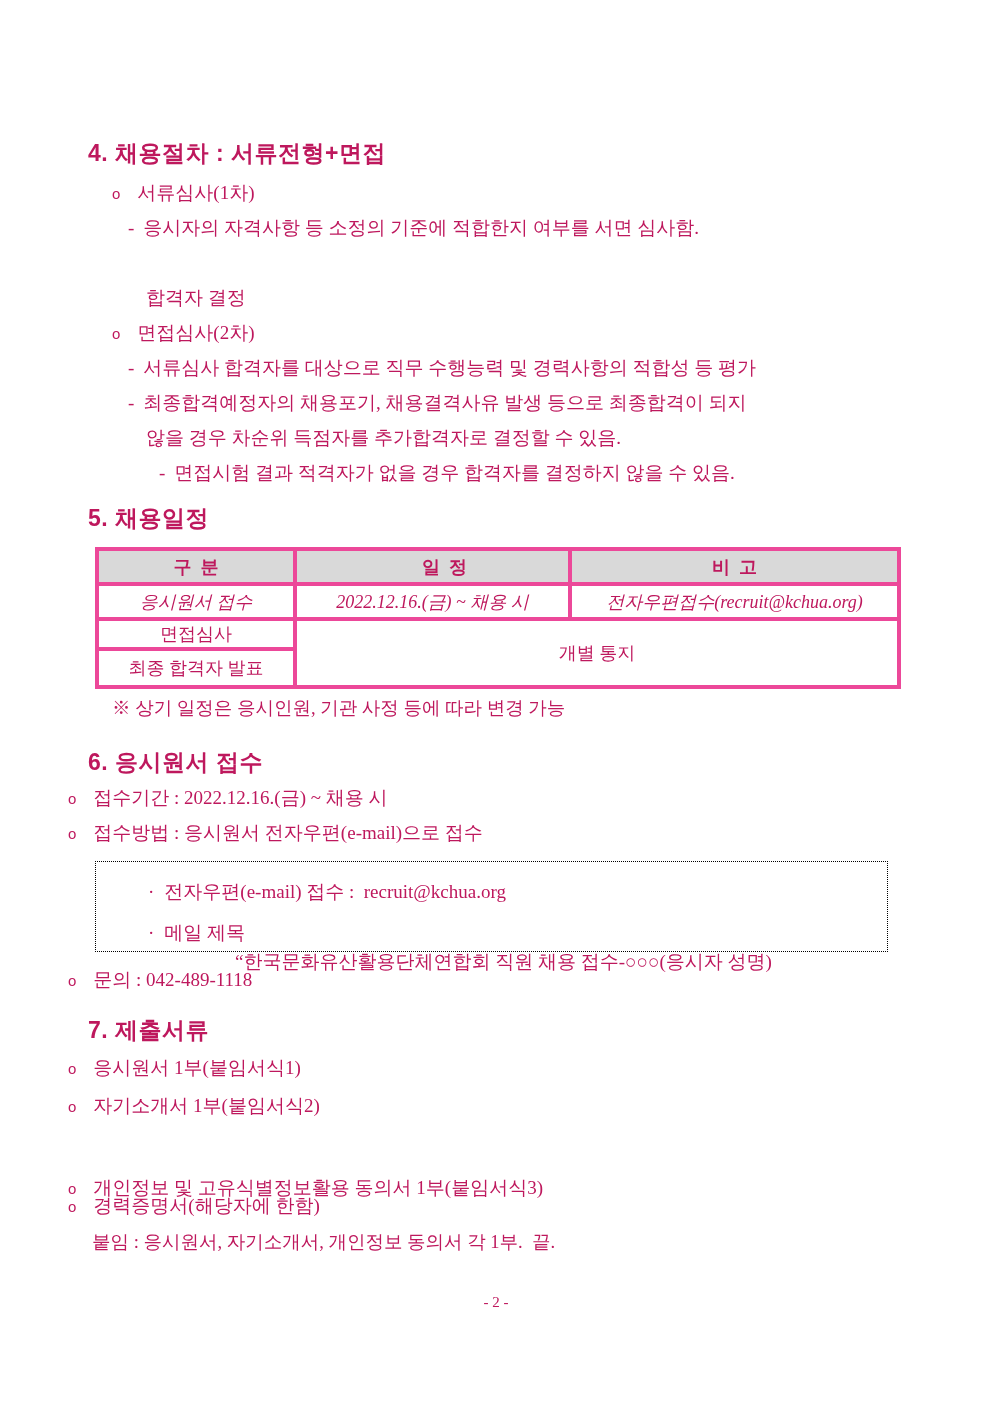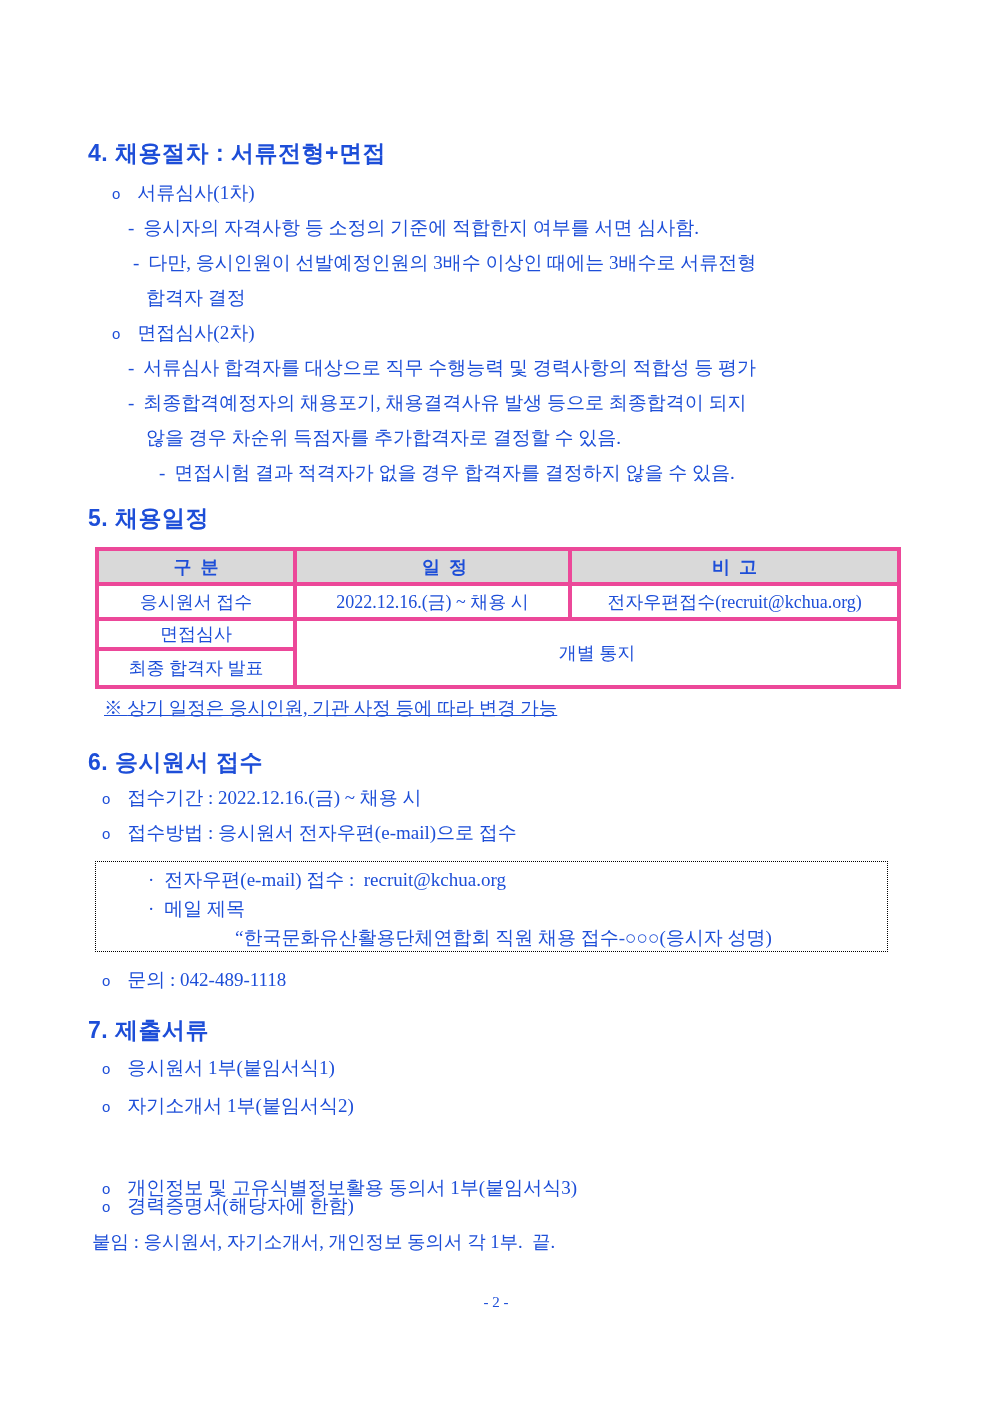--- a/index.html
+++ b/index.html
@@ -1,20 +1,20 @@
 <!DOCTYPE html>
 <html><head>
 <meta charset="utf-8">
 <style>
   html,body { margin:0; padding:0; background:#ffffff; }
   .page {
     position:relative;
     width:992px; height:1403px;
     background:#ffffff;
-    color:#1d4ed8;
+    color:#be185d;
     font-family:"Liberation Serif", serif;
     overflow:hidden;
   }
   .heading {
     position:absolute;
     left:88px;
     font-family:"Liberation Sans", sans-serif;
     font-weight:700;
     font-size:23px;
     line-height:30px;
@@ -35,21 +35,21 @@
   }
   .li .bullet-dash {
     display:inline-block;
     font-size:19px;
     margin-right:9px;
   }
   .pad-circle  { padding-left:112px; }
   .pad-dash    { padding-left:128px; }
   .pad-dash2   { padding-left:133px; }
   .pad-cont    { padding-left:146px; }
-  .pad-circle6 { padding-left:102px; }
+  .pad-circle6 { padding-left:68px; }
 
   table.schedule {
     position:absolute;
     left:95px; top:547px;
     width:802px;
     border-collapse:collapse;
     table-layout:fixed;
     border:2px solid #000;
     font-size:18px;
   }
@@ -57,46 +57,45 @@
     border:4px solid #ec4899;
     text-align:center;
     vertical-align:middle;
     white-space:pre;
     padding:0;
   }
   table.schedule th {
     font-weight:700;
     height:31px;
   }
-  .row-h1 { height:35px; }
+  .row-h1 { height:35px;font-style:italic; }
   .row-h2 { height:30px; }
   .row-h3 { height:38px; }
 
   .note-line {
     position:absolute;
-    left:104px; top:694px;
+    left:112px; top:694px;
     font-size:18.5px;
     line-height:28px;
     white-space:pre;
-    text-decoration:underline;
   }
   .dotted-box {
     position:absolute;
     left:95px; top:861px;
     width:793px; height:91px;
     border:1px dotted #000;
     box-sizing:border-box;
     padding-top:3px;
   }
   .box-line {
     height:29px; line-height:29px;
     font-size:19px;
     white-space:pre;
   }
-  .box-dot    { padding-left:52px; }
+  .box-dot    { padding-left:52px;margin-top:12px; }
   .box-quote  { padding-left:24px;text-align:center; }
   .box-line .bullet-dot { display:inline-block; margin-right:10px; }
 
   .footer-line {
     position:absolute;
     left:92px; top:1228px;
     font-size:18.5px;
     line-height:28px;
     white-space:pre;
   }
@@ -111,21 +110,20 @@
 </style>
 </head>
 <body>
 
 <div class="page">
 
   <div class="heading" style="top:138px;">4. 채용절차 : 서류전형+면접</div>
 
   <div class="li pad-circle" style="top:175px;"><span class="bullet-circle">o</span><span>서류심사(1차)</span></div>
   <div class="li pad-dash" style="top:210px;"><span class="bullet-dash">-</span><span>응시자의 자격사항 등 소정의 기준에 적합한지 여부를 서면 심사함.</span></div>
-  <div class="li pad-dash2" style="top:245px;"><span class="bullet-dash">-</span><span>다만, 응시인원이 선발예정인원의 3배수 이상인 때에는 3배수로 서류전형</span></div>
   <div class="li pad-cont" style="top:280px;"><span>합격자 결정</span></div>
   <div class="li pad-circle" style="top:315px;"><span class="bullet-circle">o</span><span>면접심사(2차)</span></div>
   <div class="li pad-dash" style="top:385px;"><span class="bullet-dash">-</span><span>최종합격예정자의 채용포기, 채용결격사유 발생 등으로 최종합격이 되지</span></div>
   <div class="li pad-dash" style="top:350px;"><span class="bullet-dash">-</span><span>서류심사 합격자를 대상으로 직무 수행능력 및 경력사항의 적합성 등 평가</span></div>
   <div class="li pad-cont" style="top:420px;"><span>않을 경우 차순위 득점자를 추가합격자로 결정할 수 있음.</span></div>
   <div class="li pad-dash" style="top:455px;margin-left:31px;"><span class="bullet-dash">-</span><span>면접시험 결과 적격자가 없을 경우 합격자를 결정하지 않을 수 있음.</span></div>
 
   <div class="heading" style="top:503px;">5. 채용일정</div>
 
   <table class="schedule">

